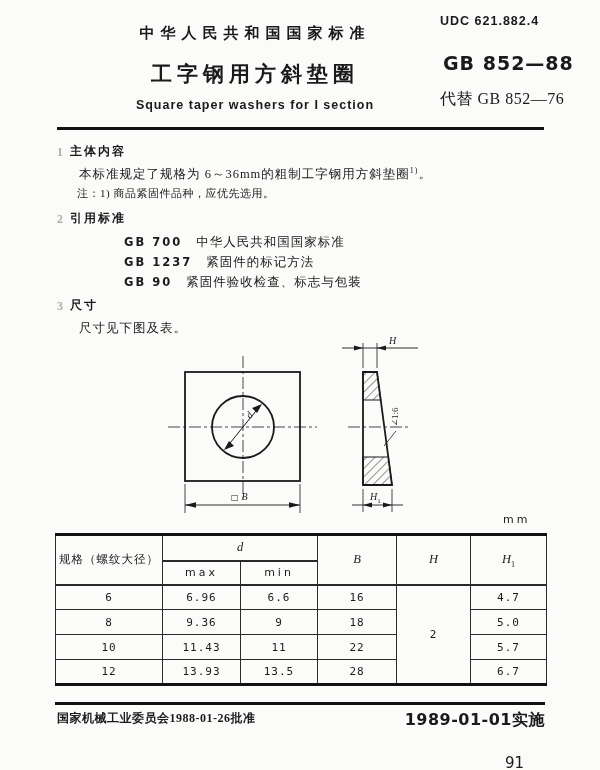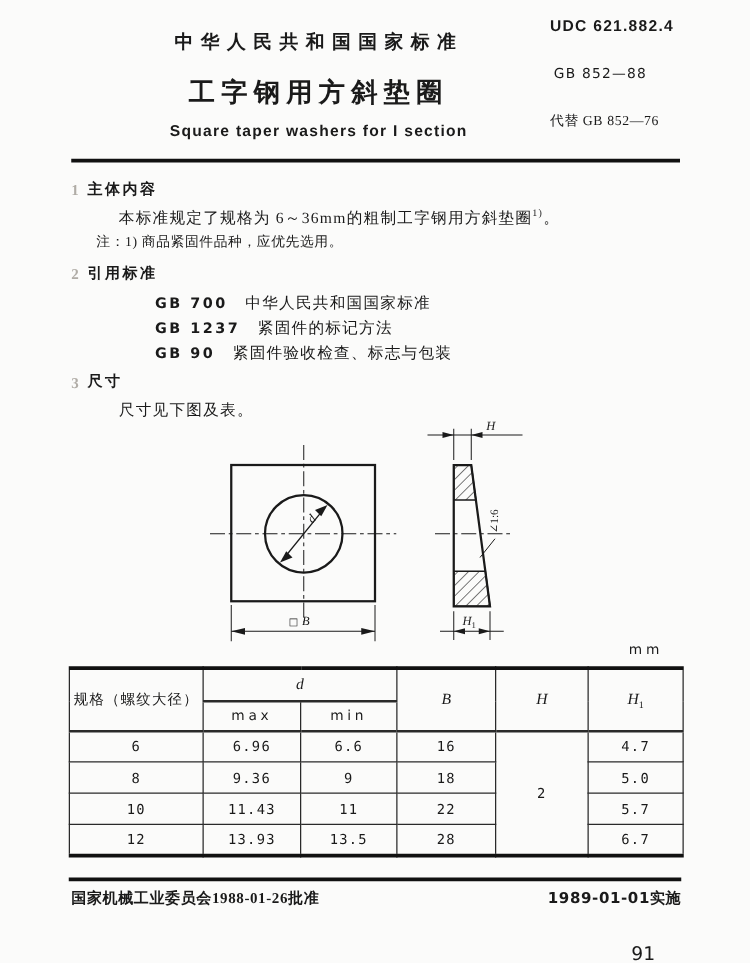--- a/index.html
+++ b/index.html
@@ -10,29 +10,29 @@
   }
   .abs{position:absolute;}
   
   .hdr-center{left:55px;width:400px;text-align:center;margin-top:12px;}
   .nat-std{top:12px;font-size:15px;font-weight:bold;letter-spacing:6px;}
   .title-cn{top:48px;font-size:21px;font-weight:bold;letter-spacing:5px;}
   .title-en{top:86px;font-size:12.5px;font-weight:bold;letter-spacing:1px;
     font-family:"Liberation Sans","DejaVu Sans",sans-serif;}
   .udc{top:14px;left:440px;font-size:12.5px;font-weight:bold;letter-spacing:1px;
     font-family:Liberation Sans, sans-serif;}
-  .std-no{top:52px;left:443px;font-size:11px;font-weight:normal;letter-spacing:1px;
-    font-family:"DejaVu Sans",sans-serif;}
-  .replaces{top:89px;left:440px;font-size:11px;letter-spacing:.5px;}
+  .std-no{top:52px;left:443px;font-size:19px;font-weight:bold;letter-spacing:1px;
+    font-family:"DejaVu Sans",sans-serif;}
+  .replaces{top:89px;left:440px;font-size:16px;letter-spacing:.5px;}
   .rule{background:#111;}
   .rule-top{top:127px;left:57px;width:487px;height:3px;}
   
   .sec-no{font-size:12px;color:#b0aca6;font-weight:bold;}
   .sec-title{font-size:12px;font-weight:bold;letter-spacing:2px;}
-  .body-text{font-size:12.5px;letter-spacing:1px;margin-left:16px;}
+  .body-text{font-size:12.5px;letter-spacing:1px;}
   .note-text{font-size:11px;letter-spacing:.5px;}
   sup{font-size:8px;}
   .ref-line{font-size:12.5px;letter-spacing:1px;}
   .ref-code{font-weight:bold;letter-spacing:2px;margin-right:14px;
     font-family:"DejaVu Sans",sans-serif;font-size:11.5px;margin-left:32px;}
   
   svg text{fill:#1a1a1a;}
   .dim-label{font-style:italic;font-family:"Liberation Serif",serif;}
   .unit-label{top:513px;left:503px;font-size:11px;letter-spacing:3px;
     font-family:"DejaVu Sans",sans-serif;}
@@ -50,21 +50,21 @@
   }
   table.dims thead th{border-bottom-width:2px;}
   .th-spec{font-size:11.5px;letter-spacing:1px;}
   .th-letter{font-style:italic;font-size:12.5px;}
   .th-mm{letter-spacing:3px;font-size:11px;
     font-family:"DejaVu Sans",sans-serif;}
   .row-h{height:25px;font-family:"DejaVu Sans Mono",monospace;font-size:11px;letter-spacing:1px;}
   
   .rule-bottom{top:702px;left:55px;width:490px;height:3px;}
   .approval{top:710px;left:57px;font-size:12px;font-weight:bold;letter-spacing:.5px;}
-  .implement{top:710px;left:395px;width:150px;text-align:right;font-size:12px;
+  .implement{top:710px;left:395px;width:150px;text-align:right;font-size:16px;
     font-weight:bold;letter-spacing:.5px;font-family:"DejaVu Sans",sans-serif;}
   .page-no{top:754px;left:505px;font-size:15px;
     font-family:"DejaVu Sans",sans-serif;}
 </style>
 </head>
 <body>
 
 <div class="abs hdr-center nat-std">中华人民共和国国家标准</div>
 <div class="abs udc">UDC 621.882.4</div>
 <div class="abs hdr-center title-cn">工字钢用方斜垫圈</div>

